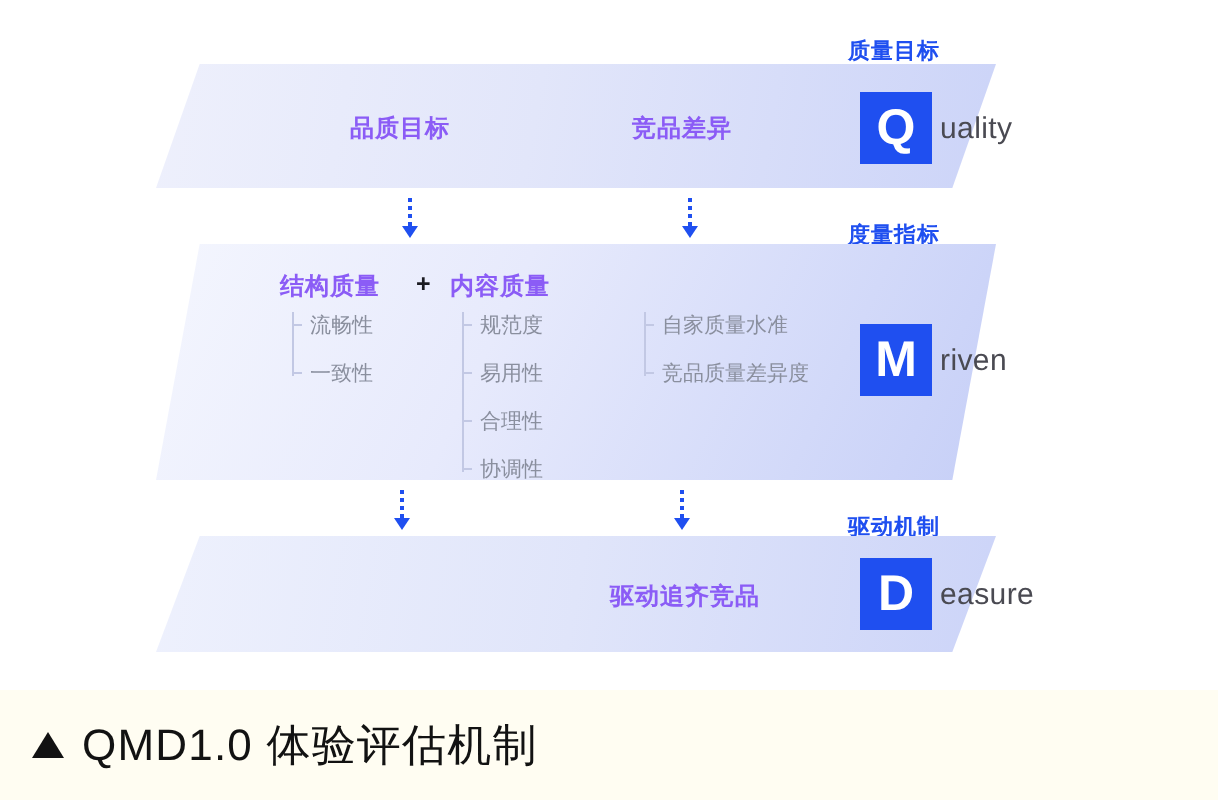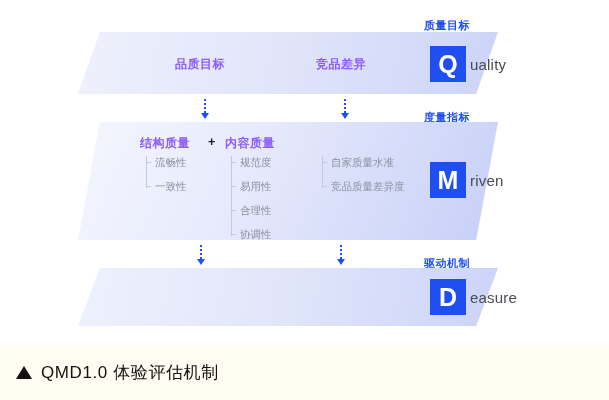--- a/index.html
+++ b/index.html
@@ -110,21 +110,21 @@
     display:flex;align-items:center;
   }
   #caption-triangle{
     width:0;height:0;margin-left:16px;
     border-left:8px solid transparent;
     border-right:8px solid transparent;
     border-bottom:13px solid #121212;
   }
   #caption-text{
     margin-left:9px;
-    font-size:17px;color:#121212;
+    font-size:22px;color:#121212;
     letter-spacing:.6px;white-space:nowrap;text-align:right;
   }
 </style>
 </head>
 <body>
 
 <div id="diagram">
 
   <div class="stage-label" style="left:424px;top:18px;">质量目标</div>
 
@@ -198,20 +198,21 @@
     <div class="head"></div>
   </div>
 
   <div class="stage-label" style="left:424px;top:256px;">驱动机制</div>
 
   <div class="band" id="band-driven">
     <div class="band-inner"></div>
   </div>
 
 
+  <div class="col-title" style="left:305px;top:290px;">驱动追齐竞品</div>
 
   <div class="badge-group" style="left:430px;top:279px;">
     <div class="badge">D</div>
     <div class="badge-word">easure</div>
   </div>
 
 </div>
 
 <div id="caption-bar">
   <div id="caption-triangle"></div>

